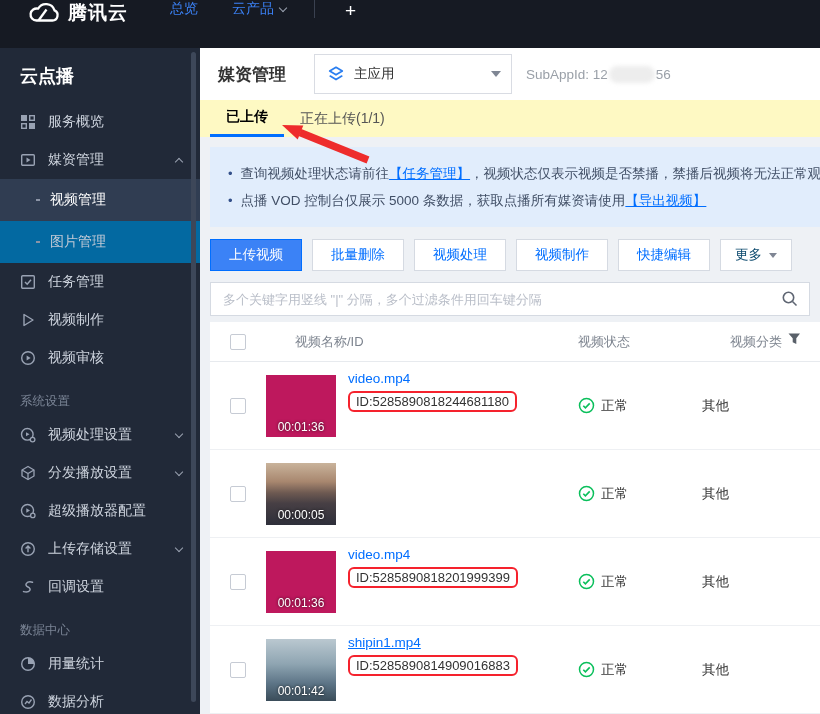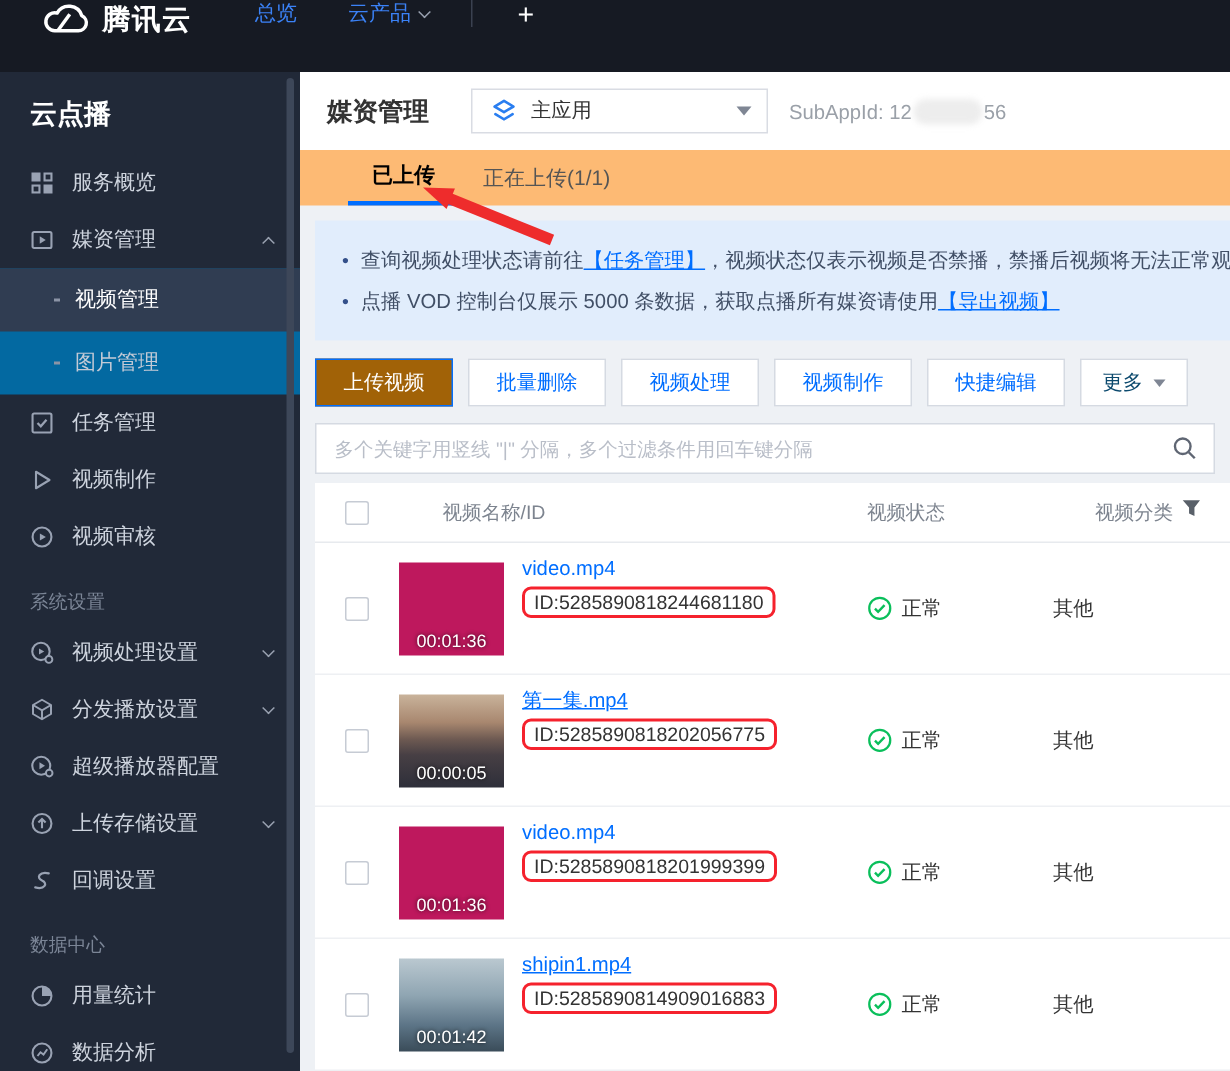--- a/index.html
+++ b/index.html
@@ -36,47 +36,47 @@
   .smi .dot { width:4px; height:2px; background:#8b94a6; display:inline-block; }
   .smi.sel { background:#303d52; color:#fff; }
   .sec-label { color:#7b8596; font-size:12.5px; padding:16px 0 6px 20px; }
   .mi svg, .smi svg { flex:0 0 auto; }
   .icon16 { width:16px; height:16px; }
 
   
   .main-header { position:absolute; left:200px; top:48px; width:620px; height:52px;
     background:#fff; display:flex; align-items:center; padding-left:18px; z-index:2; }
   .page-title { font-size:17px; font-weight:bold; color:#333; }
-  .app-select { margin-left:28px; width:198px; height:30px; border:1px solid #d9dce3;
+  .app-select { margin-left:28px; width:198px; height:40px; border:1px solid #d9dce3;
     background:#fff; display:flex; align-items:center; padding:0 10px 0 12px; cursor:pointer; }
   .app-select .lbl { font-size:13.5px; color:#333; margin-left:9px; }
   .app-caret { margin-left:auto; width:0; height:0; border-left:5px solid transparent;
     border-right:5px solid transparent; border-top:6px solid #7f8694; }
   .subapp { margin-left:14px; color:#9aa0a8; font-size:13.5px; display:flex; align-items:center; }
   .blur-patch { display:inline-block; width:46px; height:17px; background:#ededed;
     border-radius:9px; filter:blur(2px); margin:0 1px; }
 
   .tabbar { position:absolute; left:200px; top:100px; width:620px; height:37px;
-    background:#fdba74; display:flex; padding-left:32px; z-index:2; }
+    background:#fef9c3; display:flex; padding-left:10px; z-index:2; }
   .tab { padding:0 16px; font-size:14px; color:#555; display:flex; align-items:center; cursor:pointer; }
   .tab.active { color:#000; font-weight:bold; border-bottom:3px solid #006eff; }
 
   .content { position:absolute; left:200px; top:137px; width:620px; height:577px;
     background:#eef1f5; padding:10px 0 0 10px; overflow:hidden; z-index:1; }
 
   .notice { width:610px; height:80px; background:#e1edfc; padding:13px 0 0 18px;
     overflow:hidden; }
   .notice-line { white-space:nowrap; font-size:13.5px; color:#414f66; line-height:27px; overflow:hidden; }
   .notice-line .bullet { color:#33508a; margin-right:8px; font-size:13px; }
   .notice-link { color:#006eff; text-decoration:underline; cursor:pointer; }
 
   .toolbar { margin-top:12px; display:flex; gap:10px; height:32px; }
   .btn { height:32px; padding:0 18px; background:#fff; border:1px solid #d5dae2;
     color:#006eff; font-size:13.5px; cursor:pointer; display:flex; align-items:center; }
-  .btn.primary { background:#a16207; border-color:#006eff; color:#fff; }
+  .btn.primary { background:#3b82f6; border-color:#006eff; color:#fff; }
   .btn.more { color:#0c4a6e; padding:0 14px; gap:7px; }
   .more-caret { width:0; height:0; border-left:4.5px solid transparent;
     border-right:4.5px solid transparent; border-top:5.5px solid #7f8694; }
 
   .searchbox { margin-top:11px; position:relative; width:600px; height:34px; }
   .searchbox input { width:100%; height:100%; border:1px solid #d5dae2; background:#fff;
     padding:0 38px 0 12px; font-size:13px; color:#333; outline:none;
     font-family:"Liberation Sans","DejaVu Sans",sans-serif; }
   .searchbox input::placeholder { color:#b9bec8; }
   .search-ic { position:absolute; right:11px; top:8px; cursor:pointer; }
@@ -329,24 +329,20 @@
           <span>正常</span>
         </div>
         <div class="vcat">其他</div>
       </div>
 
       <div class="trow">
         <span class="cb"></span>
         <div class="thumb thumb-sunset">
           <span class="dur">00:00:05</span>
         </div>
-        <div class="vinfo">
-          <a class="vname u">第一集.mp4</a>
-          <span class="vid-box">ID:5285890818202056775</span>
-        </div>
         <div class="vstatus">
           <svg width="17" height="17" viewBox="0 0 17 17">
               <circle cx="8.5" cy="8.5" r="7" fill="none" stroke="#0abf5b" stroke-width="1.5"></circle>
               <path d="M5.3 8.8 l2.1 2.1 L11.7 6.4" fill="none" stroke="#0abf5b" stroke-width="1.6"></path>
             </svg>
           <span>正常</span>
         </div>
         <div class="vcat">其他</div>
       </div>
 

